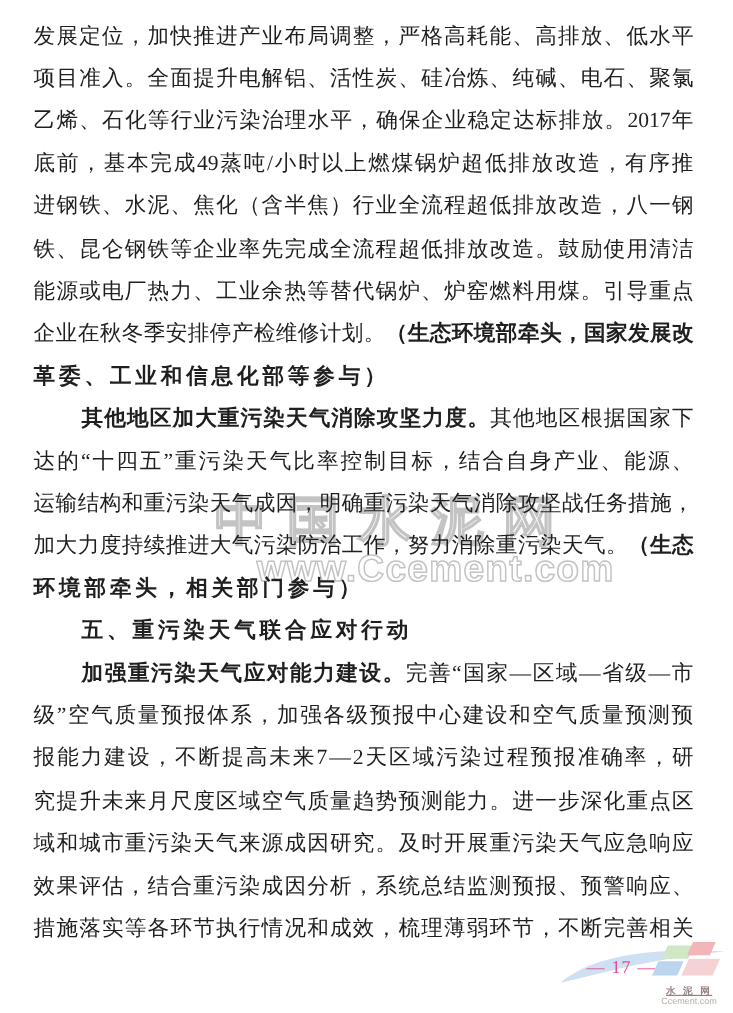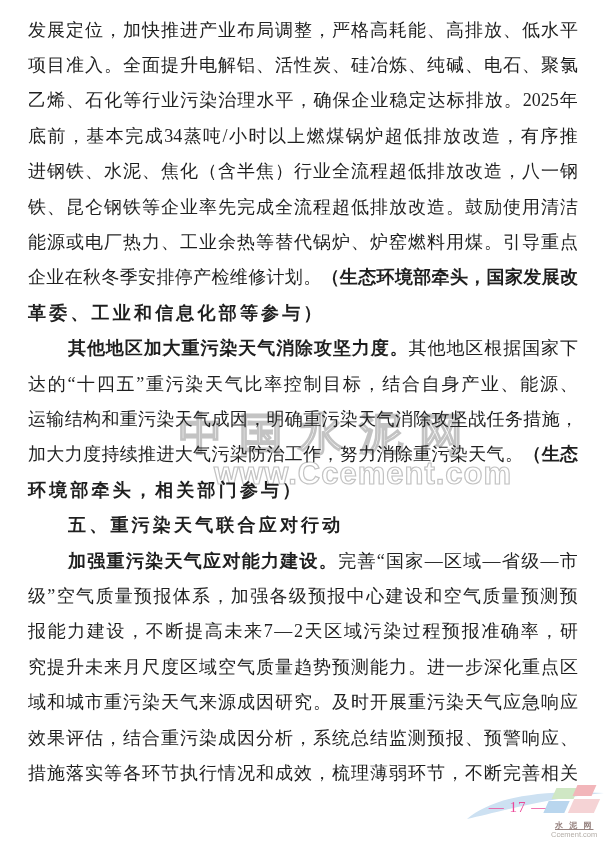--- a/index.html
+++ b/index.html
@@ -186,32 +186,32 @@
         <span>保</span>
         <span>企</span>
         <span>业</span>
         <span>稳</span>
         <span>定</span>
         <span>达</span>
         <span>标</span>
         <span>排</span>
         <span>放</span>
         <span>。</span>
-        <span>2025</span>
+        <span>2017</span>
         <span>年</span>
       </div>
       <div class="line just">
         <span>底</span>
         <span>前</span>
         <span>，</span>
         <span>基</span>
         <span>本</span>
         <span>完</span>
         <span>成</span>
-        <span>34</span>
+        <span>49</span>
         <span>蒸</span>
         <span>吨</span>
         <span>/</span>
         <span>小</span>
         <span>时</span>
         <span>以</span>
         <span>上</span>
         <span>燃</span>
         <span>煤</span>
         <span>锅</span>

